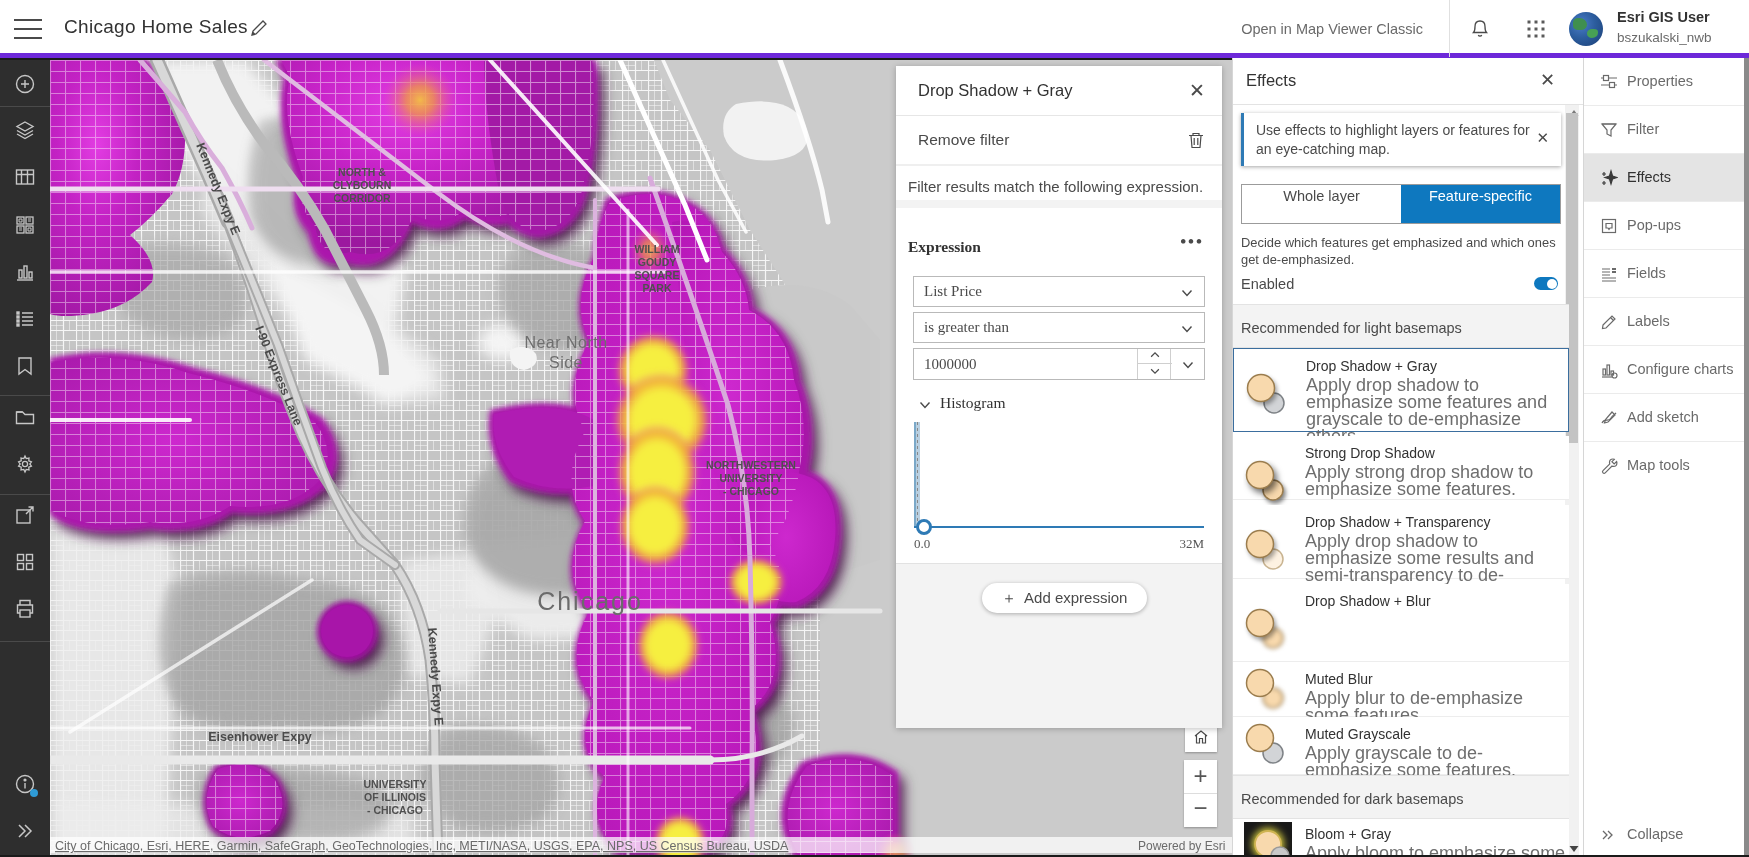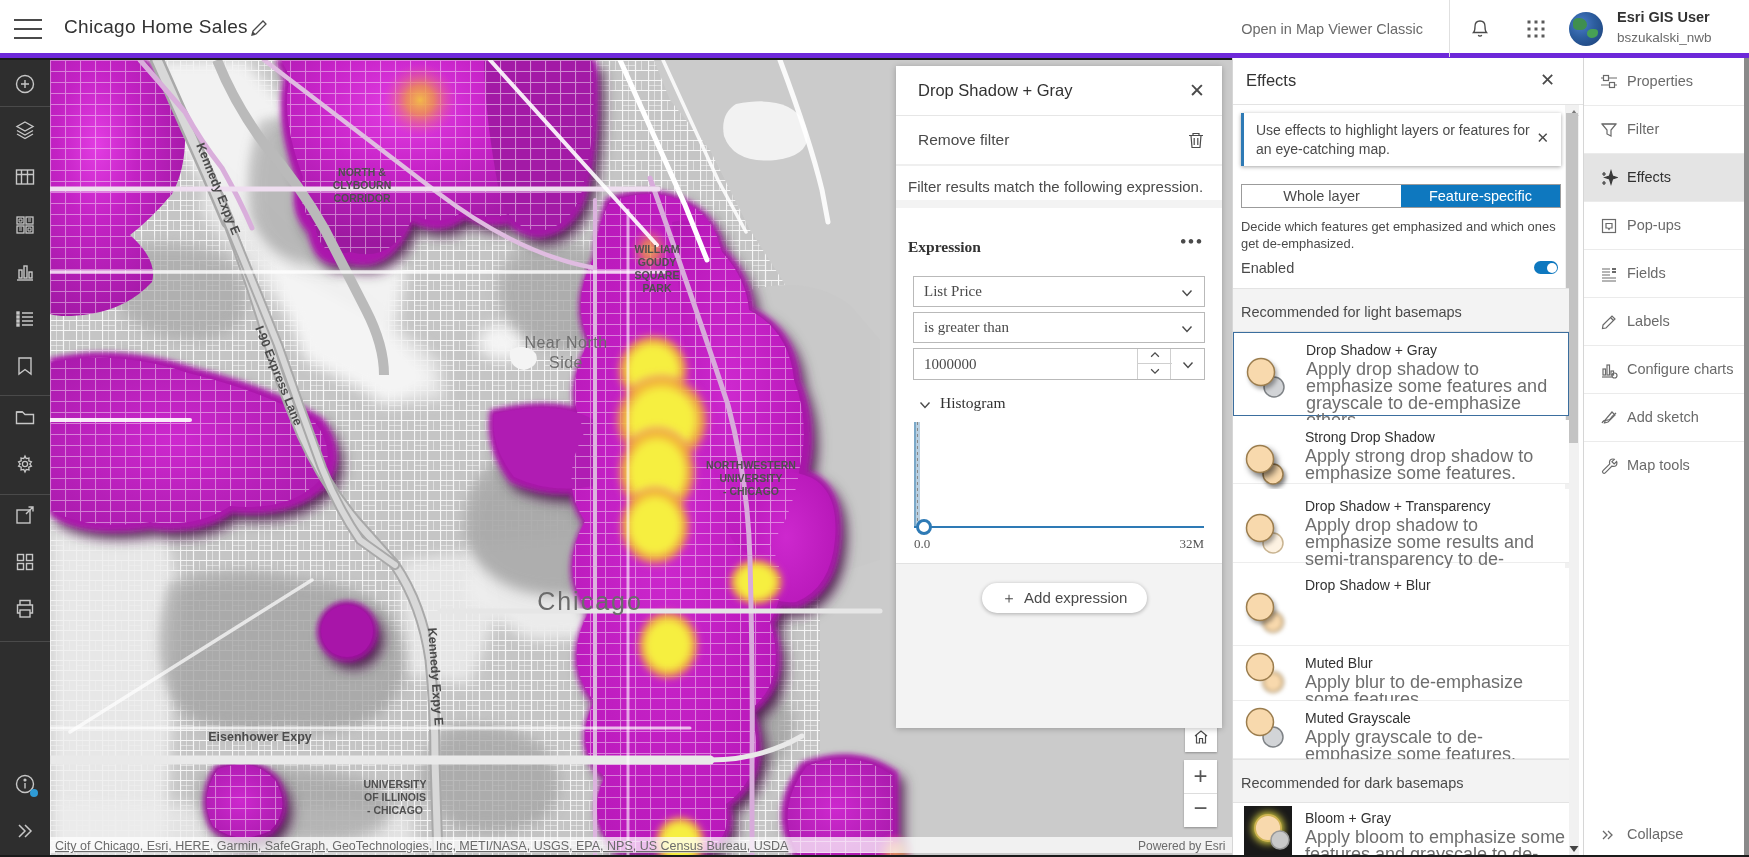--- a/index.html
+++ b/index.html
@@ -78,21 +78,21 @@
 #epanel { position:absolute; left:1232px; top:58px; width:351px; height:799px; background:#fff; border-left:1px solid #d6d6d6; z-index:20; }
 #ehead { position:relative; height:47px; border-bottom:1px solid #e3e3e3; }
 #ehead .t { position:absolute; left:13px; top:13px; font-size:16.5px; color:#323232; }
 #ehead .x { position:absolute; right:28px; top:11px; font-size:18px; color:#4a4a4a; }
 #escroll { position:absolute; right:4px; top:47px; width:14px; bottom:0; background:#f1f1f1; }
 #ethumb { position:absolute; left:1px; top:8px; width:12px; height:330px; background:#c3c3c3; }
 #econtent { position:absolute; left:0; top:47px; right:14px; bottom:0; overflow:hidden; }
 #einfo { position:relative; margin:8px 8px 0 8px; height:53px; background:#fff; box-shadow:0 1px 4px rgba(0,0,0,0.35); border-left:3px solid #2e7ab5; }
 #einfo .t { position:absolute; left:12px; top:8px; font-size:14px; color:#4a4a4a; line-height:19px; width:290px; }
 #einfo .x { position:absolute; right:12px; top:16px; font-size:15px; color:#4a4a4a; }
-#eseg { position:relative; margin:18px 8px 0 8px; height:24px; border:1px solid #9b9b9b; }
+#eseg { position:relative; margin:18px 8px 0 8px; height:40px; border:1px solid #9b9b9b; }
 #eseg .wl { position:absolute; left:0; top:0; width:50%; height:100%; background:#fff; text-align:center; font-size:14.5px; color:#4a4a4a; line-height:22px; }
 #eseg .fs { position:absolute; right:0; top:0; width:50%; height:100%; background:#0e78bf; text-align:center; font-size:14.5px; color:#fff; line-height:22px; }
 #edecide { margin:10px 8px 0 8px; font-size:12.9px; color:#4a4a4a; line-height:17px; }
 #eenable { position:relative; margin:6px 8px 0 8px; height:22px; }
 #eenable .t { position:absolute; left:0; top:2px; font-size:14.5px; color:#4a4a4a; }
 #etoggle { position:absolute; right:3px; top:3px; width:24px; height:13px; border-radius:7px; background:#0e78bf; }
 #etoggle:after { content:""; position:absolute; right:1px; top:1.5px; width:10px; height:10px; border-radius:50%; background:#fff; }
 .esec { position:relative; height:44px; background:#f3f3f3; border-top:1px solid #e3e3e3; border-bottom:1px solid #e3e3e3; }
 .esec .t { position:absolute; left:8px; top:15px; font-size:14.5px; color:#4a4a4a; }
 #esec1 { margin-top:8px; }

